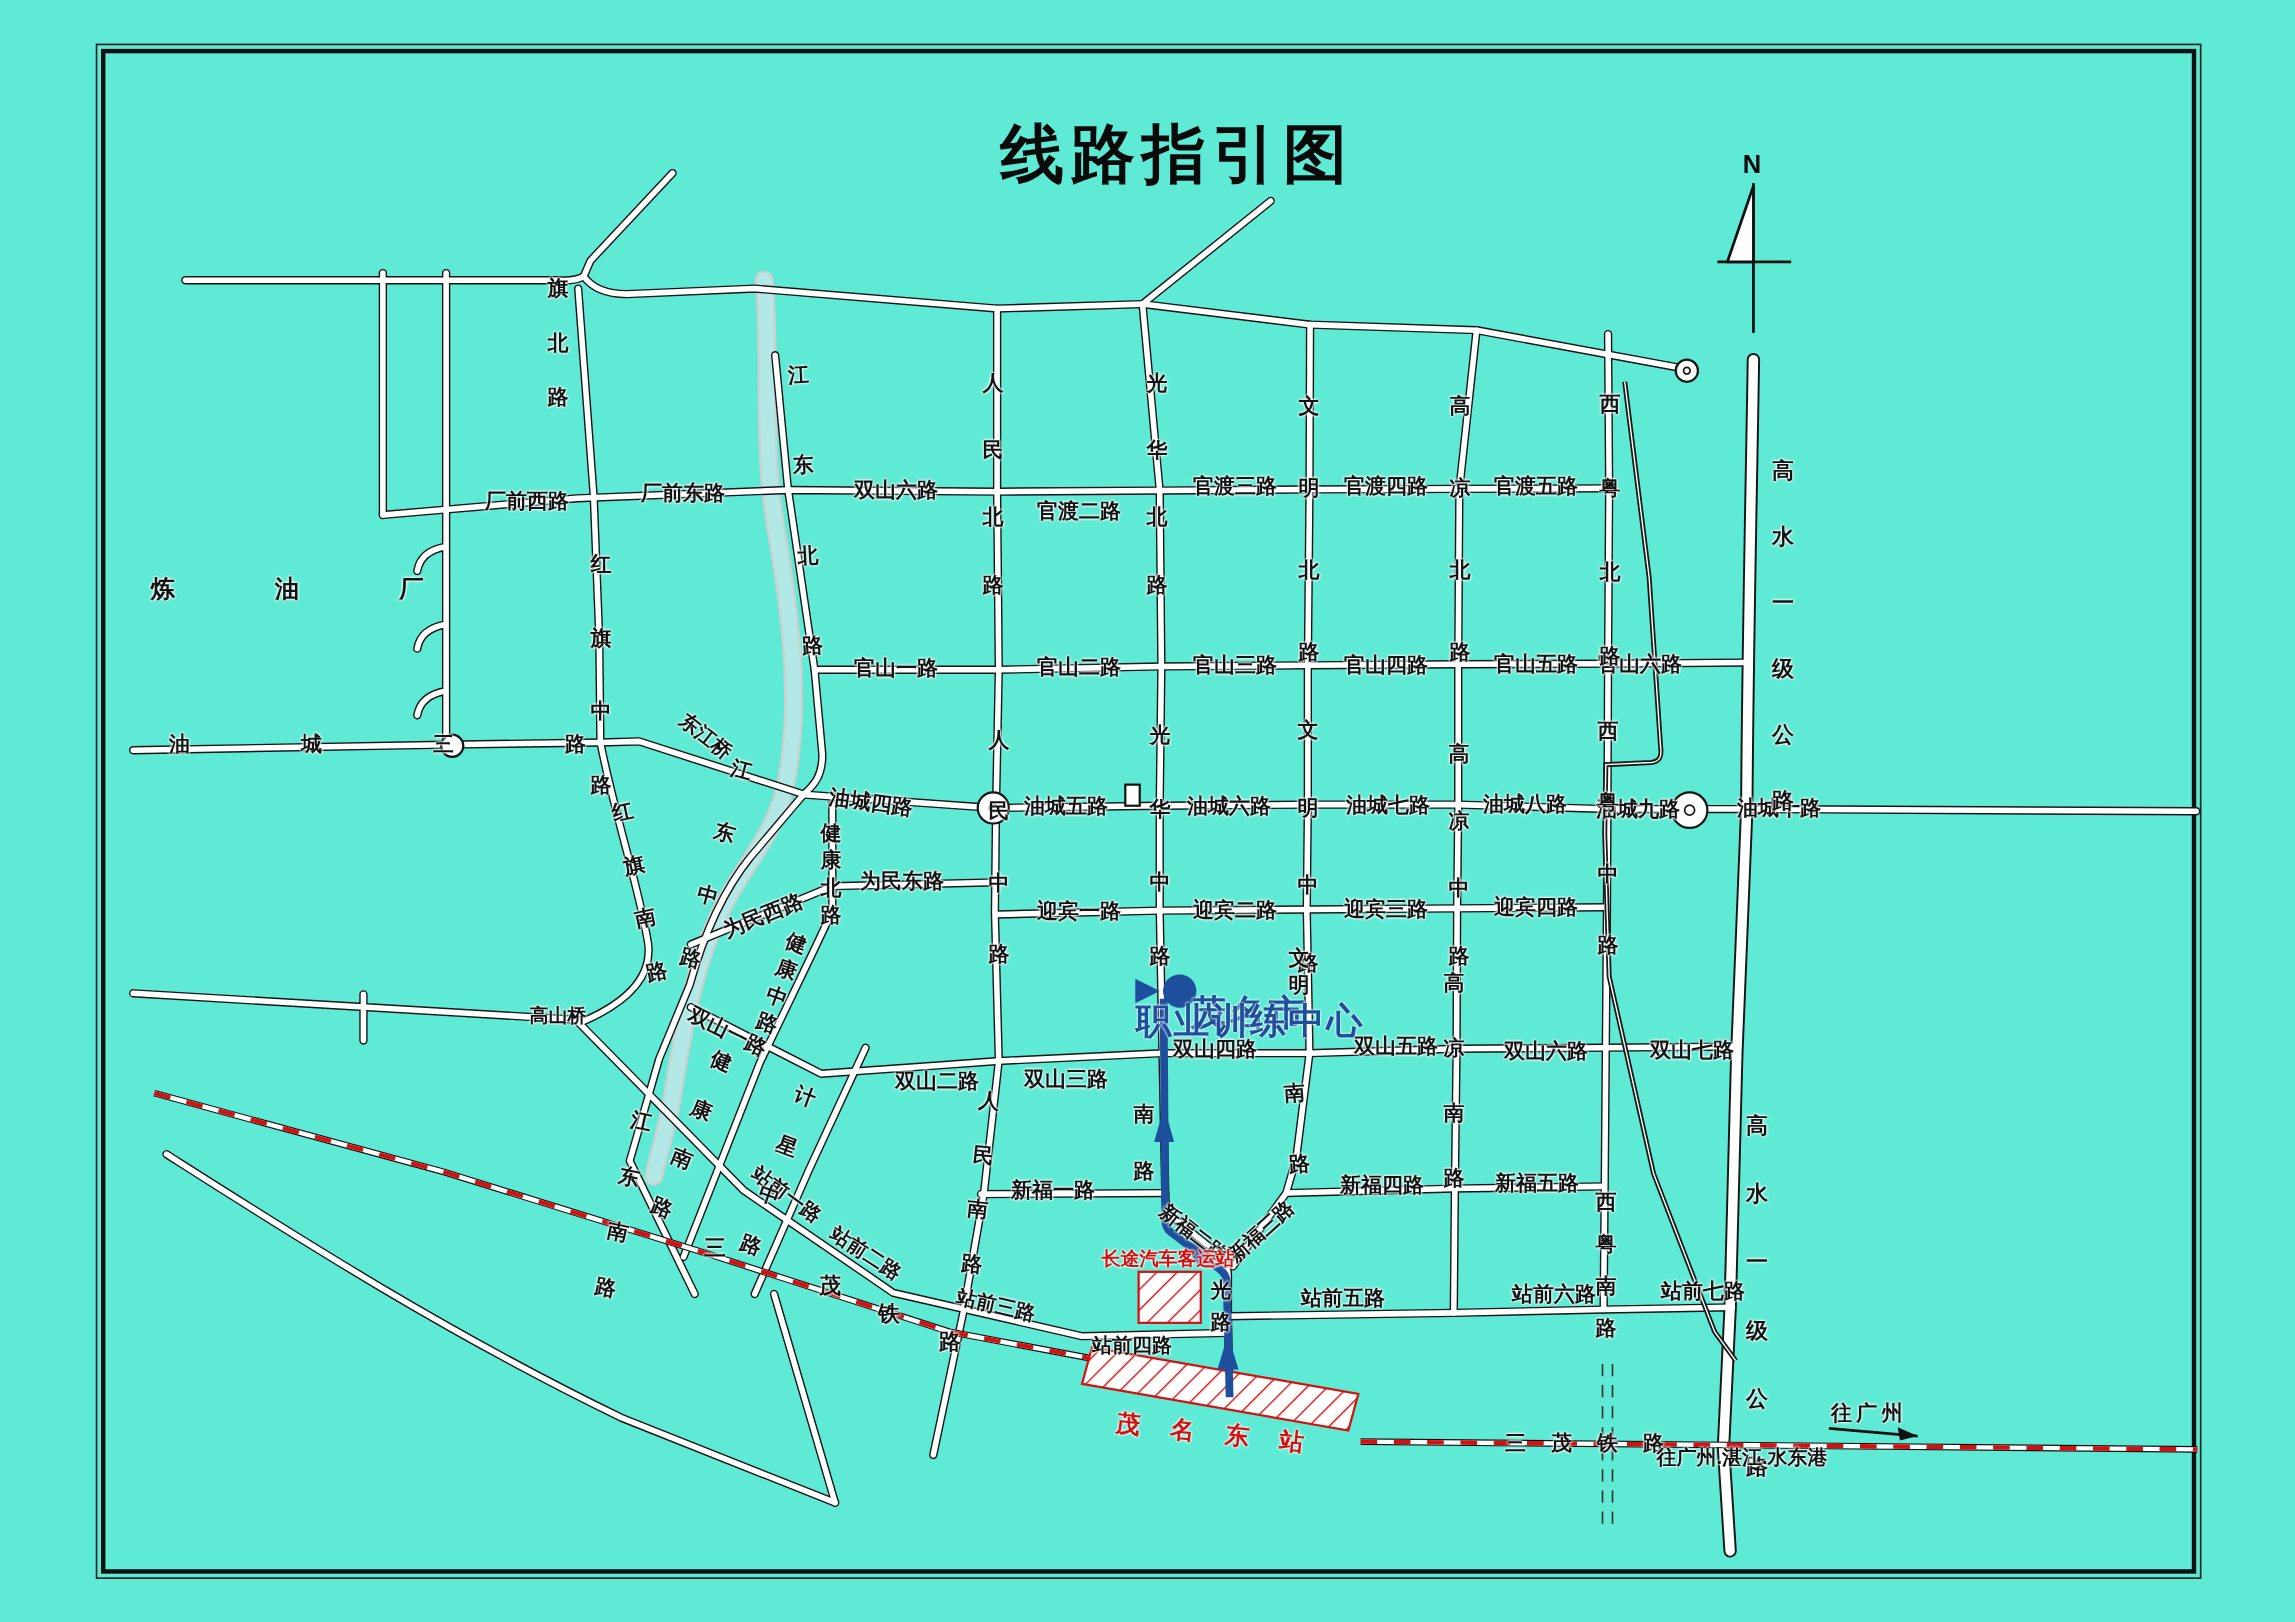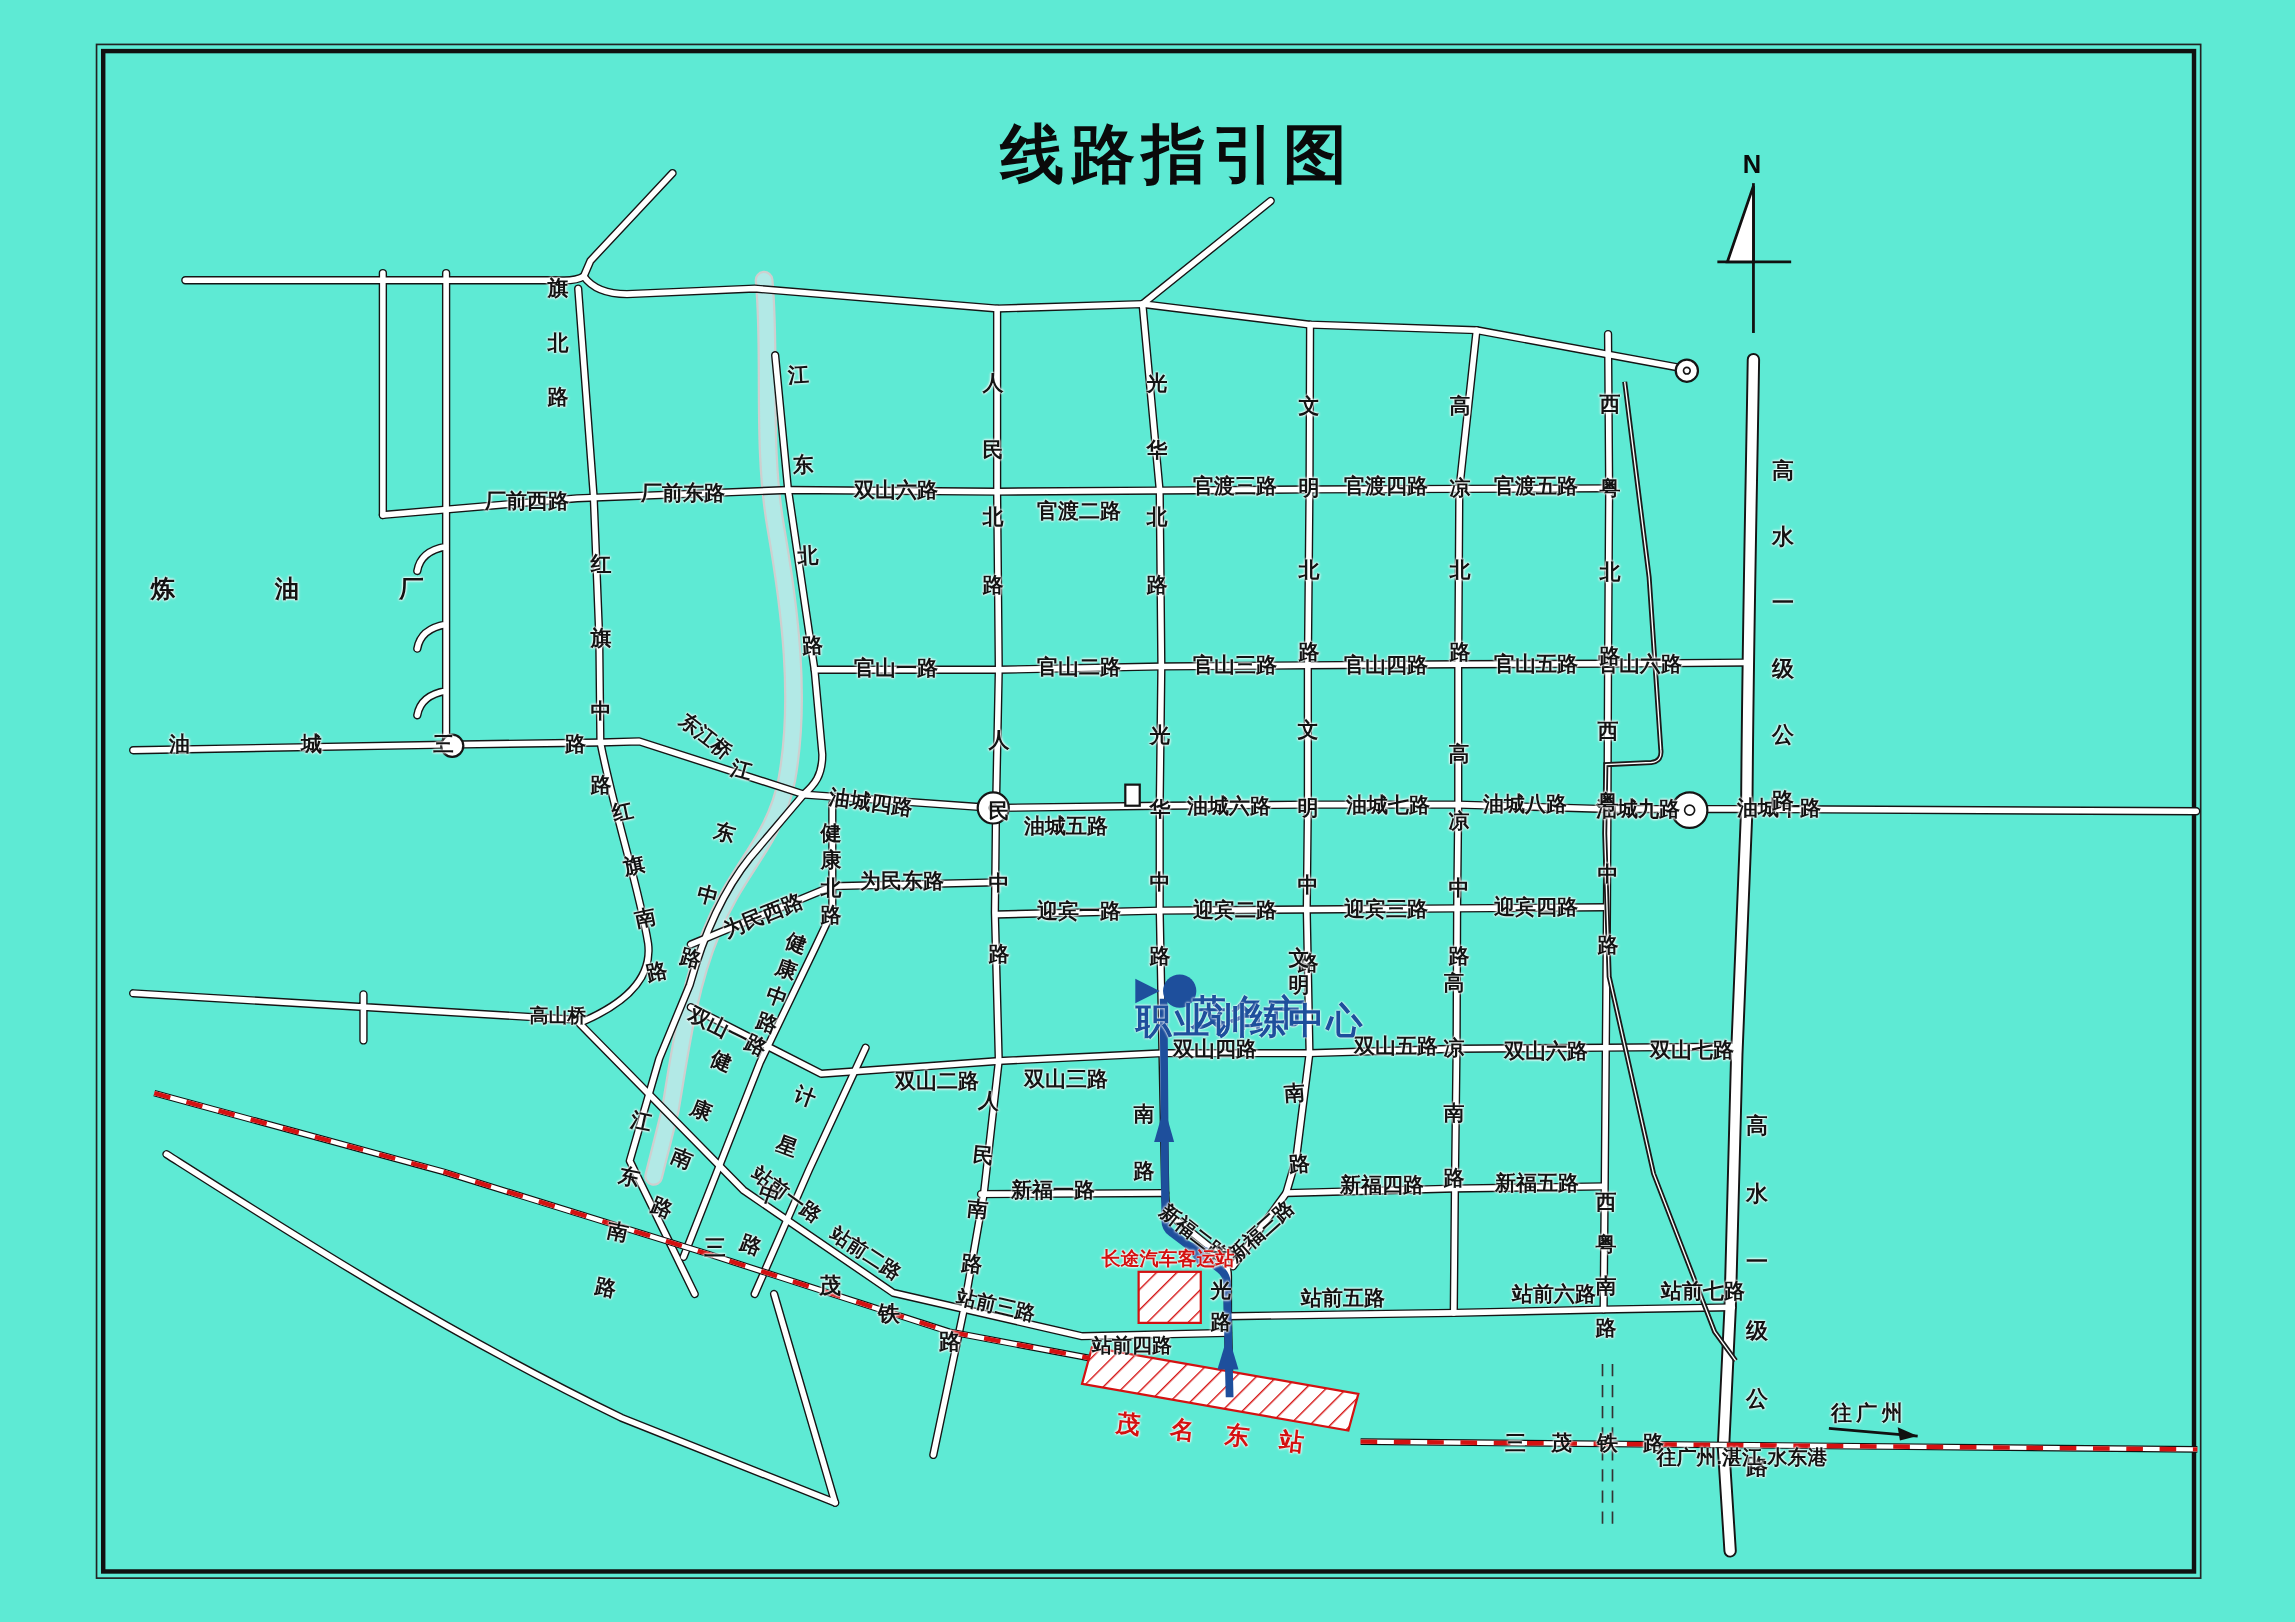--- a/index.html
+++ b/index.html
@@ -204,21 +204,21 @@
       <div class="lbl" style="left: 1386px; top: 486px; font-size: 21px; line-height: 1.1; transform: translate(-50%, -50%); transform-origin: center center;">官渡四路</div>
       <div class="lbl" style="left: 1536px; top: 486px; font-size: 21px; line-height: 1.1; transform: translate(-50%, -50%); transform-origin: center center;">官渡五路</div>
       <div class="lbl" style="left: 896px; top: 668px; font-size: 21px; line-height: 1.1; transform: translate(-50%, -50%); transform-origin: center center;">官山一路</div>
       <div class="lbl" style="left: 1079px; top: 667px; font-size: 21px; line-height: 1.1; transform: translate(-50%, -50%); transform-origin: center center;">官山二路</div>
       <div class="lbl" style="left: 1235px; top: 665px; font-size: 21px; line-height: 1.1; transform: translate(-50%, -50%); transform-origin: center center;">官山三路</div>
       <div class="lbl" style="left: 1386px; top: 665px; font-size: 21px; line-height: 1.1; transform: translate(-50%, -50%); transform-origin: center center;">官山四路</div>
       <div class="lbl" style="left: 1536px; top: 664px; font-size: 21px; line-height: 1.1; transform: translate(-50%, -50%); transform-origin: center center;">官山五路</div>
       <div class="lbl" style="left: 1640px; top: 664px; font-size: 21px; line-height: 1.1; transform: translate(-50%, -50%); transform-origin: center center;">官山六路</div>
       <div class="lbl" style="left: 433px; top: 744px; font-size: 21px; letter-spacing: 111px; line-height: 1.1; transform: translate(-50%, -50%); transform-origin: center center;">油城三路</div>
       <div class="lbl" style="left: 871px; top: 802px; font-size: 21px; line-height: 1.1; transform: translate(-50%, -50%) rotate(8deg); transform-origin: center center;">油城四路</div>
-      <div class="lbl" style="left: 1066px; top: 806px; font-size: 21px; line-height: 1.1; transform: translate(-50%, -50%); transform-origin: center center; margin-top: 20px;">油城五路</div>
+      <div class="lbl" style="left: 1066px; top: 806px; font-size: 21px; line-height: 1.1; transform: translate(-50%, -50%); transform-origin: center center;">油城五路</div>
       <div class="lbl" style="left: 1229px; top: 806px; font-size: 21px; line-height: 1.1; transform: translate(-50%, -50%); transform-origin: center center;">油城六路</div>
       <div class="lbl" style="left: 1388px; top: 805px; font-size: 21px; line-height: 1.1; transform: translate(-50%, -50%); transform-origin: center center;">油城七路</div>
       <div class="lbl" style="left: 1525px; top: 804px; font-size: 21px; line-height: 1.1; transform: translate(-50%, -50%); transform-origin: center center;">油城八路</div>
       <div class="lbl" style="left: 1638px; top: 809px; font-size: 21px; line-height: 1.1; transform: translate(-50%, -50%); transform-origin: center center;">油城九路</div>
       <div class="lbl" style="left: 1779px; top: 808px; font-size: 21px; line-height: 1.1; transform: translate(-50%, -50%); transform-origin: center center;">油城十路</div>
       <div class="lbl" style="left: 902px; top: 881px; font-size: 21px; line-height: 1.1; transform: translate(-50%, -50%); transform-origin: center center;">为民东路</div>
       <div class="lbl" style="left: 763px; top: 915px; font-size: 21px; line-height: 1.1; transform: translate(-50%, -50%) rotate(-22deg); transform-origin: center center;">为民西路</div>
       <div class="lbl" style="left: 1079px; top: 911px; font-size: 21px; line-height: 1.1; transform: translate(-50%, -50%); transform-origin: center center;">迎宾一路</div>
       <div class="lbl" style="left: 1235px; top: 910px; font-size: 21px; line-height: 1.1; transform: translate(-50%, -50%); transform-origin: center center;">迎宾二路</div>
       <div class="lbl" style="left: 1386px; top: 909px; font-size: 21px; line-height: 1.1; transform: translate(-50%, -50%); transform-origin: center center;">迎宾三路</div>

